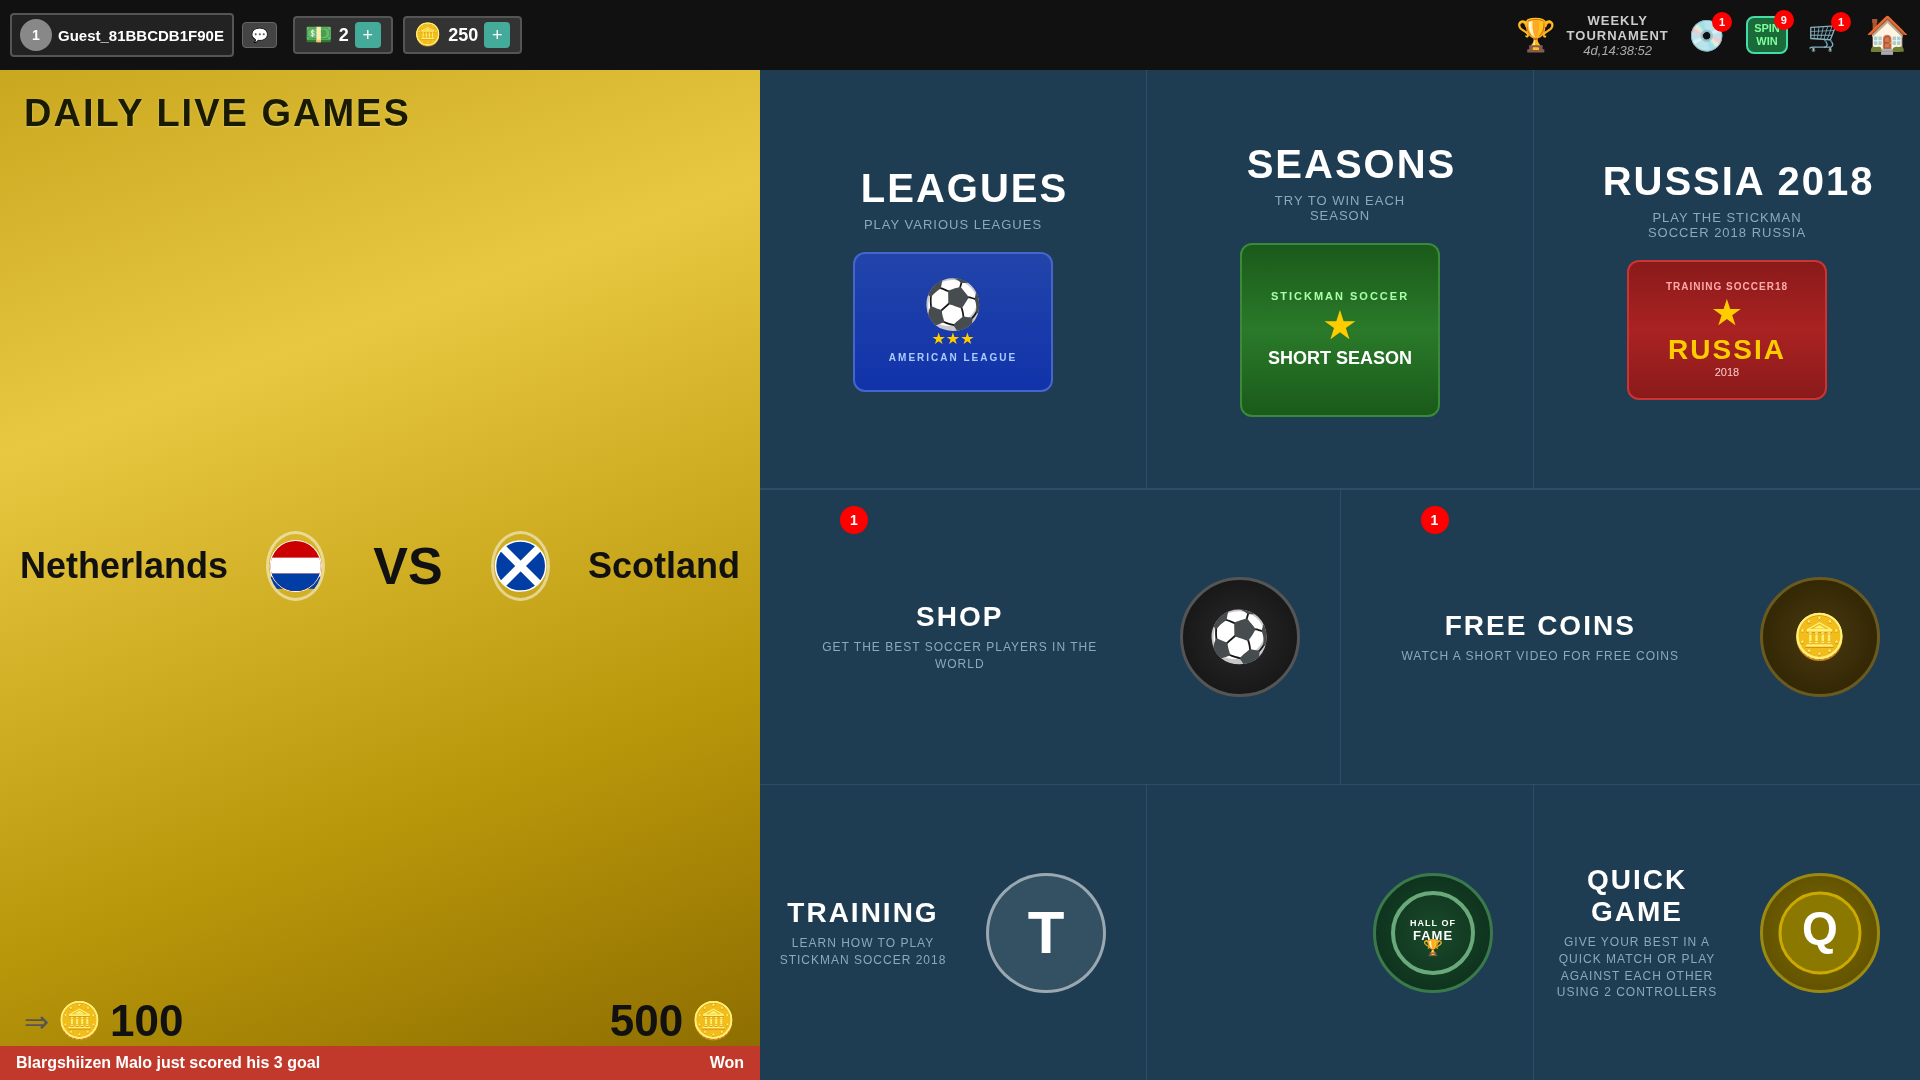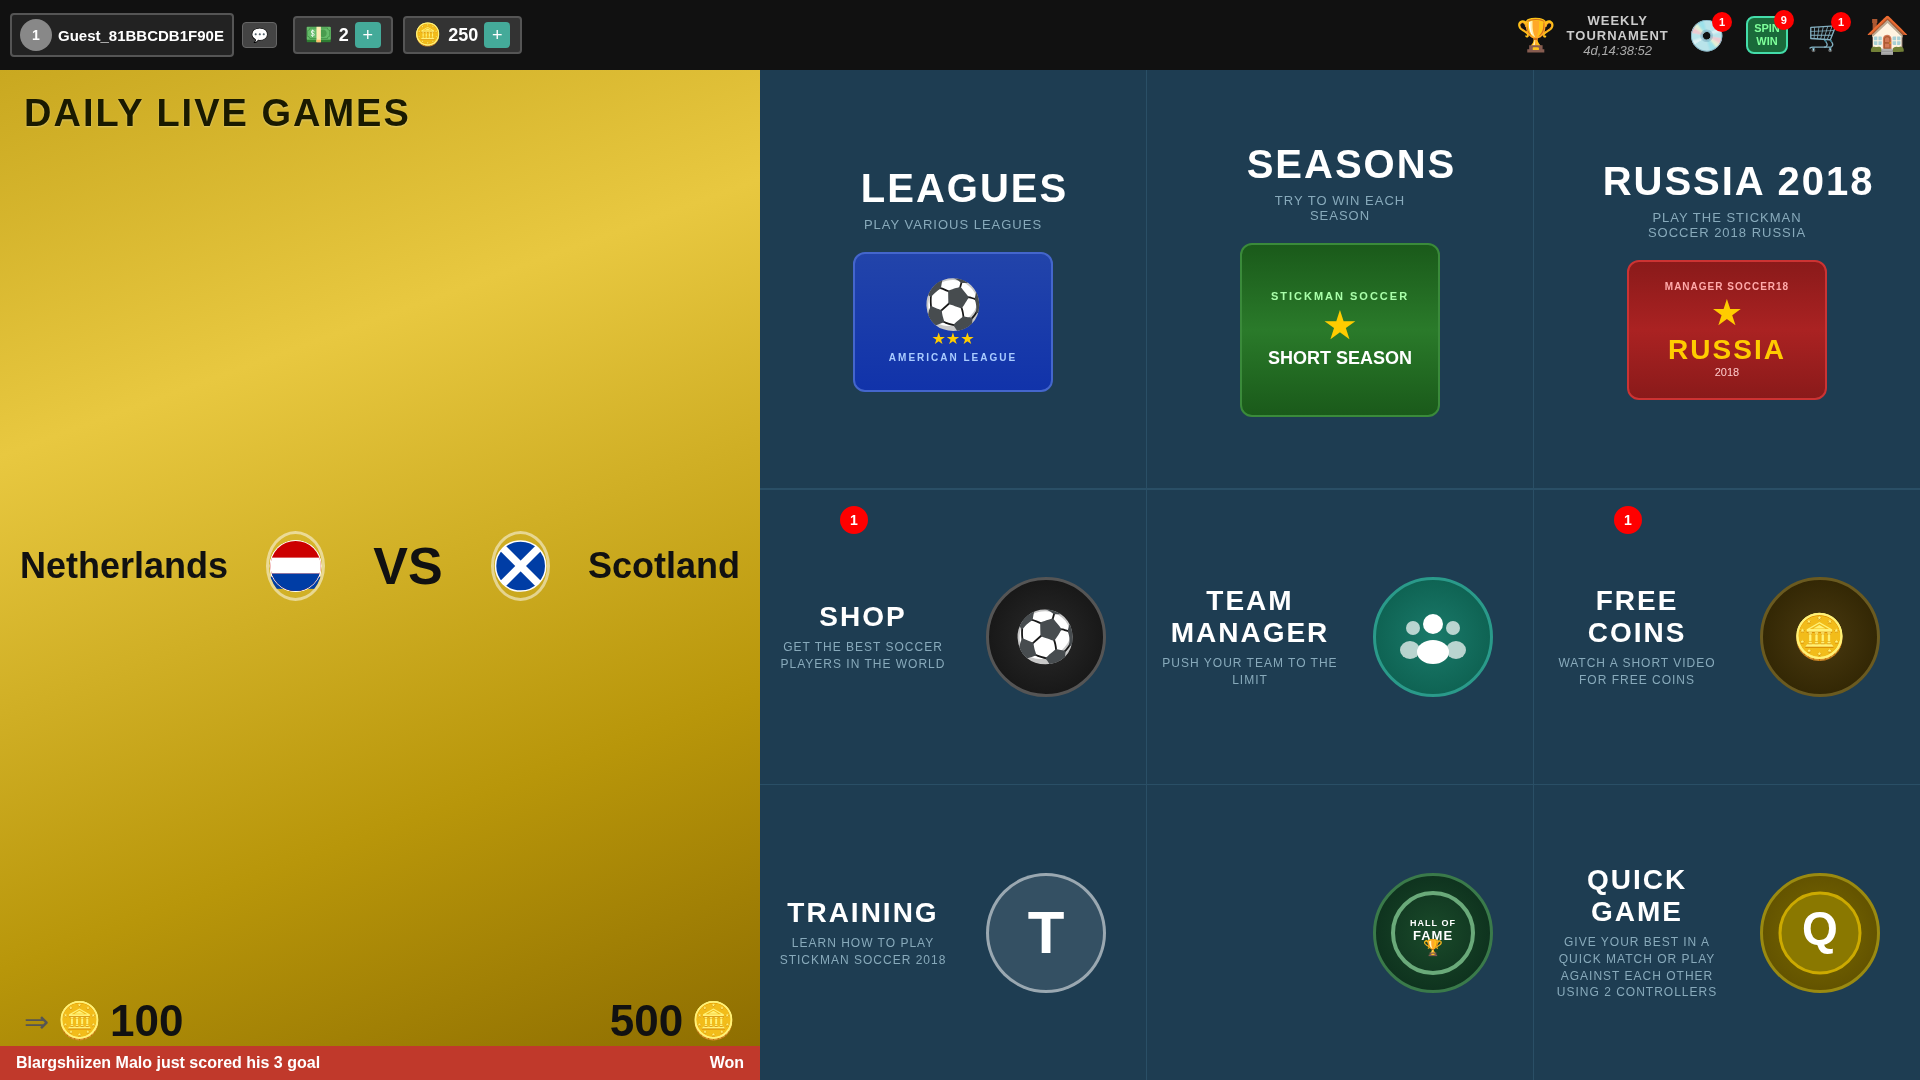--- a/index.html
+++ b/index.html
@@ -595,21 +595,21 @@
           <div class="seasons-banner-title">STICKMAN SOCCER</div>
           <div class="seasons-star">★</div>
           <div class="seasons-banner-main">SHORT SEASON</div>
         </div>
       </div>
 
       <div class="mode-col">
         <div class="mode-title">RUSSIA 2018</div>
         <div class="mode-subtitle">PLAY THE STICKMAN<br>SOCCER 2018 RUSSIA</div>
         <div class="russia-banner">
-          <div class="russia-banner-title">MANAGER SOCCER18</div>
+          <div class="russia-banner-title">TRAINING SOCCER18</div>
           <div class="russia-star-big">★</div>
           <div class="russia-banner-main">RUSSIA</div>
           <div class="russia-banner-year">2018</div>
         </div>
       </div>
 
     </div>
 
     <div id="bottom-section">
 
@@ -619,37 +619,20 @@
           <div class="notification-dot">1</div>
           <div class="action-text-block">
             <div class="action-title">SHOP</div>
             <div class="action-subtitle">GET THE BEST SOCCER PLAYERS IN THE WORLD</div>
           </div>
           <div class="action-icon-circle shop-circle">
             <span style="font-size:50px;">⚽</span>
           </div>
         </div>
 
-        <div class="action-col">
-          <div class="action-text-block">
-            <div class="action-title">TEAM MANAGER</div>
-            <div class="action-subtitle">PUSH YOUR TEAM TO THE LIMIT</div>
-          </div>
-          <div class="action-icon-circle team-circle">
-
-            <svg width="70" height="70" viewBox="0 0 70 70">
-              <circle cx="35" cy="22" r="10" fill="white"></circle>
-              <ellipse cx="35" cy="50" rx="16" ry="12" fill="white"></ellipse>
-              <circle cx="15" cy="26" r="7" fill="rgba(255,255,255,0.7)"></circle>
-              <ellipse cx="12" cy="48" rx="10" ry="9" fill="rgba(255,255,255,0.7)"></ellipse>
-              <circle cx="55" cy="26" r="7" fill="rgba(255,255,255,0.7)"></circle>
-              <ellipse cx="58" cy="48" rx="10" ry="9" fill="rgba(255,255,255,0.7)"></ellipse>
-            </svg>
-          </div>
-        </div>
 
         <div class="action-col">
           <div class="notification-dot">1</div>
           <div class="action-text-block">
             <div class="action-title">FREE COINS</div>
             <div class="action-subtitle">WATCH A SHORT VIDEO FOR FREE COINS</div>
           </div>
           <div class="action-icon-circle coins-circle">
             <span style="font-size:44px;">🪙</span>
           </div>

